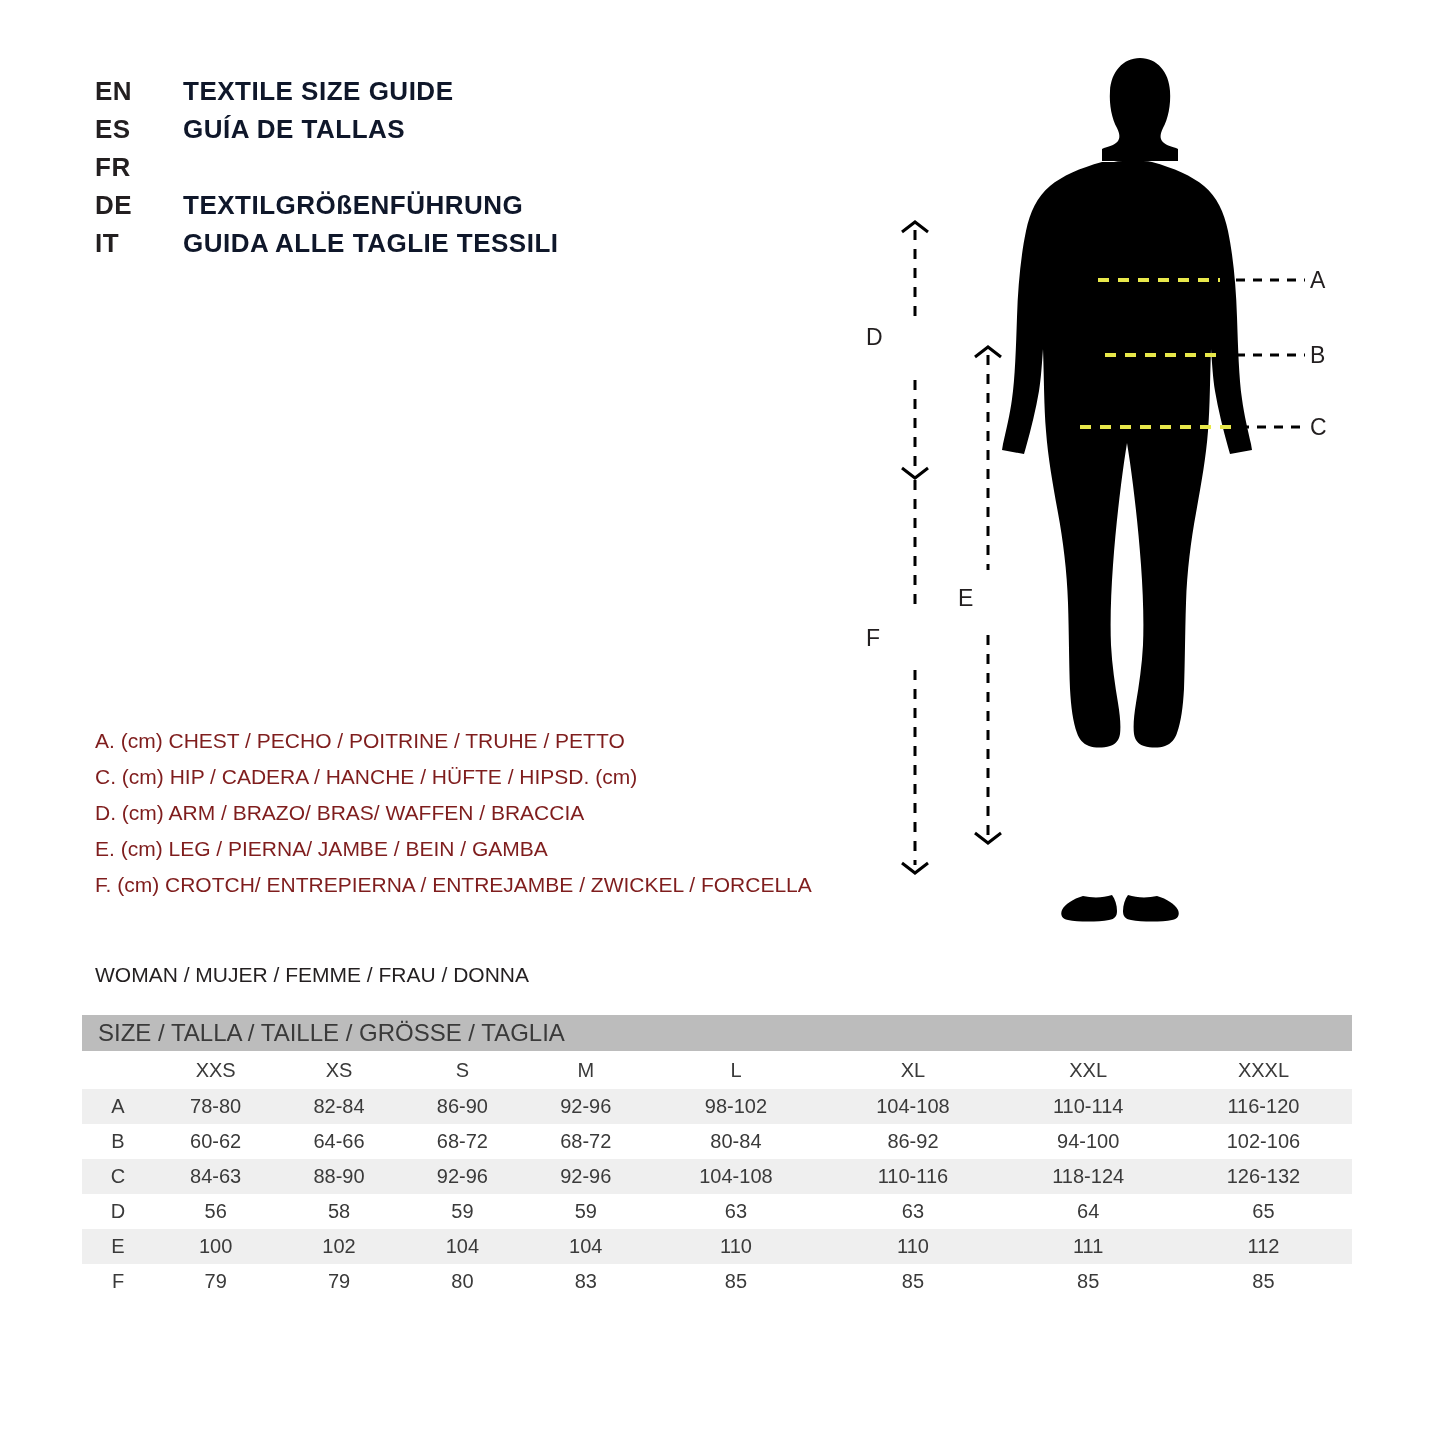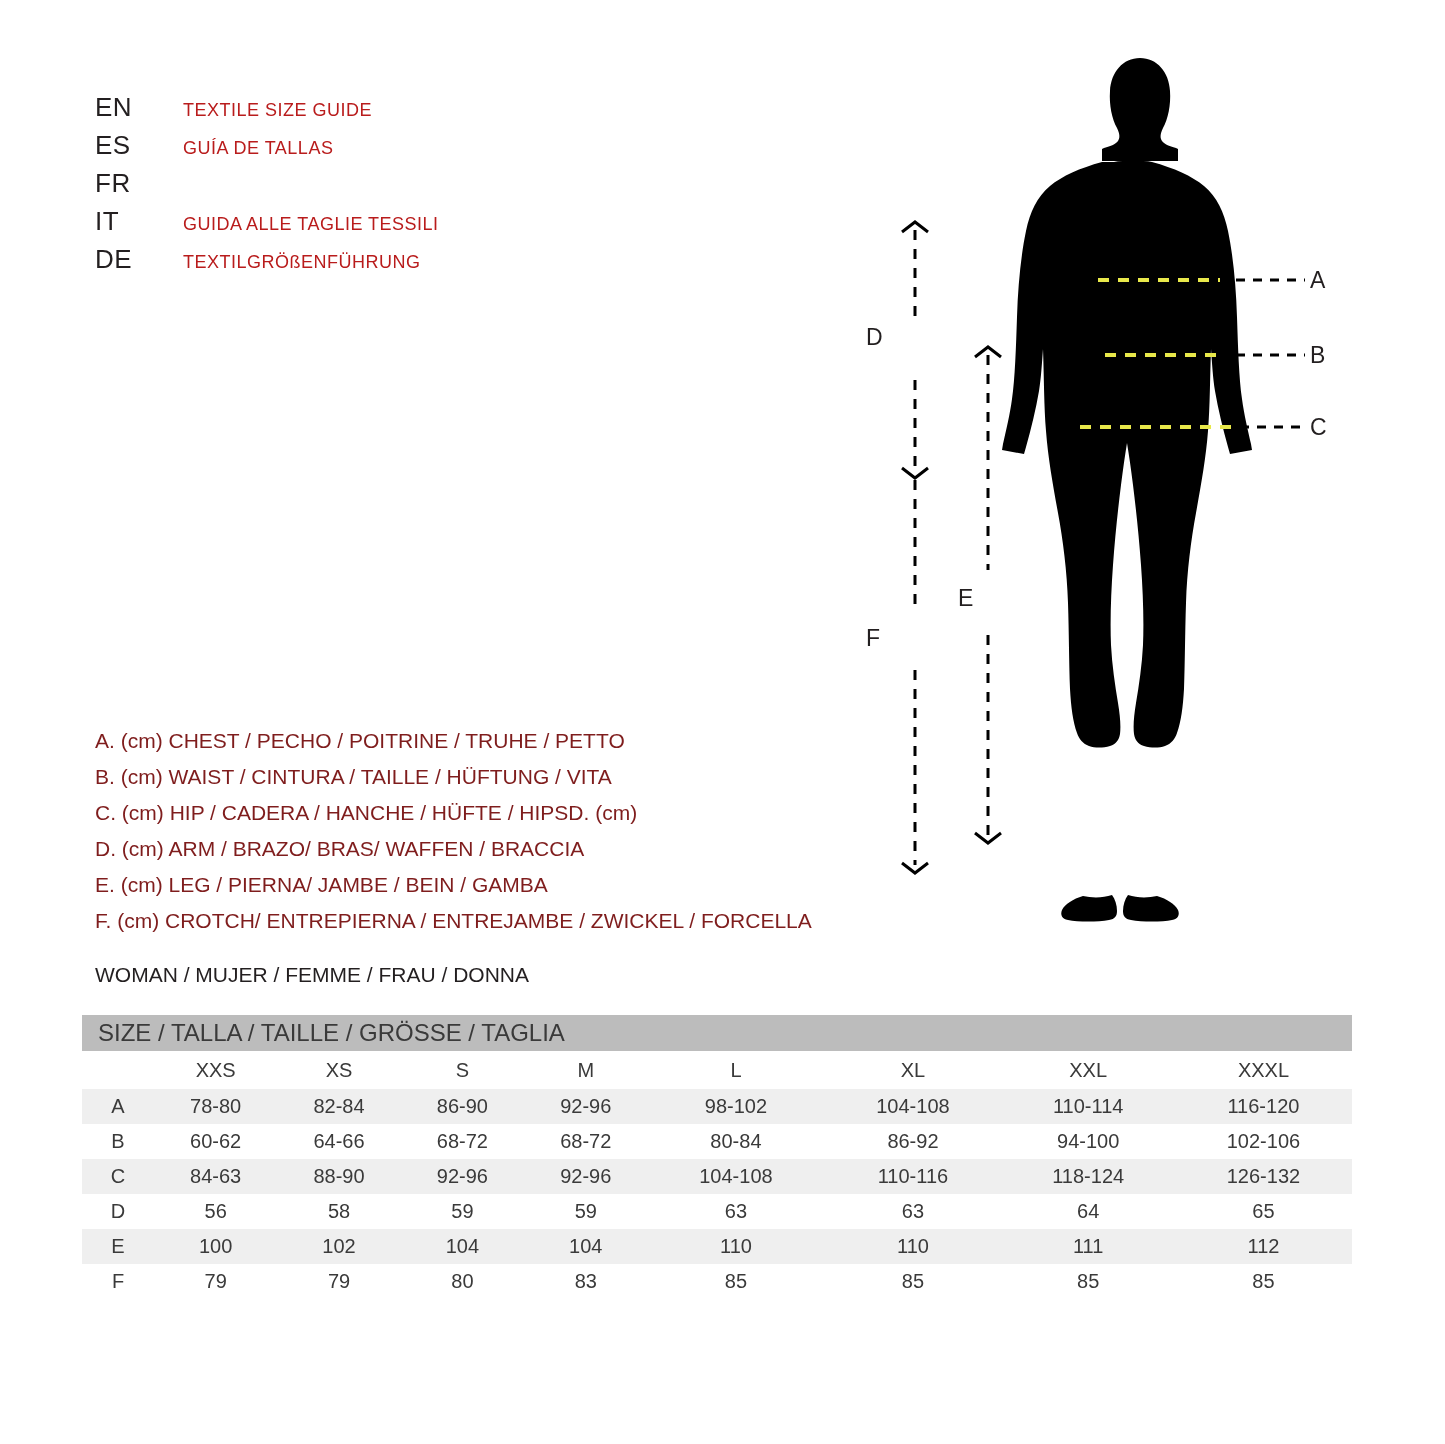--- a/index.html
+++ b/index.html
@@ -13,36 +13,37 @@
     position: relative;
     font-family: "Liberation Sans", sans-serif;
     color: #231f20;
     overflow: hidden;
   }
 
   
   .title-block {
     position: absolute;
     left: 95px;
-    top: 92px;
+    top: 76px;
+    font-weight: bold;
   }
   .title-row {
     display: flex;
     align-items: baseline;
     height: 38px;
     letter-spacing: 0.5px;
   }
   .title-lang {
     width: 88px;
     font-size: 26px;
     color: #231f20;
   }
   .title-text {
-    font-size: 18px;
-    color: #b91c1c;
+    font-size: 26px;
+    color: #0f172a;
   }
 
   
   .legend-block {
     position: absolute;
     left: 95px;
     top: 723px;
   }
   .legend-row {
     font-size: 21px;
@@ -125,26 +126,26 @@
     <span class="title-text">TEXTILE SIZE GUIDE</span>
   </div>
   <div class="title-row">
     <span class="title-lang">ES</span>
     <span class="title-text">GUÍA DE TALLAS</span>
   </div>
   <div class="title-row">
     <span class="title-lang">FR</span>
   </div>
   <div class="title-row">
+    <span class="title-lang">DE</span>
+    <span class="title-text">TEXTILGRÖßENFÜHRUNG</span>
+  </div>
+  <div class="title-row">
     <span class="title-lang">IT</span>
     <span class="title-text">GUIDA ALLE TAGLIE TESSILI</span>
-  </div>
-  <div class="title-row">
-    <span class="title-lang">DE</span>
-    <span class="title-text">TEXTILGRÖßENFÜHRUNG</span>
   </div>
 </div>
 
 <div class="figure-area">
   <svg class="fig-svg" width="560" height="880" viewBox="0 0 560 880" xmlns="http://www.w3.org/2000/svg">
 
     <g fill="#000000">
 
       <path d="M300 8 c-17 0 -29 14 -30 33 c-1 14 2 28 7 37 c3 6 3 10 1 13 c-2 3 -7 5 -14 7
                l-2 1 l0 12 l76 0 l0 -12 l-2 -1 c-7 -2 -12 -4 -14 -7 c-2 -3 -2 -7 1 -13
@@ -228,21 +229,20 @@
   <span class="marker-label" style="left:470px; top:217px;">A</span>
   <span class="marker-label" style="left:470px; top:292px;">B</span>
   <span class="marker-label" style="left:470px; top:364px;">C</span>
   <span class="marker-label" style="left:26px; top:274px;">D</span>
   <span class="marker-label" style="left:118px; top:535px;">E</span>
   <span class="marker-label" style="left:26px; top:575px;">F</span>
 </div>
 
 <div class="legend-block">
   <div class="legend-row">A. (cm) CHEST / PECHO / POITRINE / TRUHE / PETTO</div>
-  <div class="legend-row">B. (cm) WAIST / CINTURA / TAILLE / HÜFTUNG / VITA</div>
   <div class="legend-row">C. (cm) HIP / CADERA / HANCHE / HÜFTE / HIPSD. (cm)</div>
   <div class="legend-row">D. (cm) ARM / BRAZO/ BRAS/ WAFFEN / BRACCIA</div>
   <div class="legend-row">E. (cm) LEG / PIERNA/ JAMBE / BEIN / GAMBA</div>
   <div class="legend-row">F. (cm) CROTCH/ ENTREPIERNA / ENTREJAMBE / ZWICKEL / FORCELLA</div>
 </div>
 
 <div class="gender-row">WOMAN / MUJER / FEMME / FRAU / DONNA</div>
 
 <div class="table-wrap">
   <table class="size-table">

